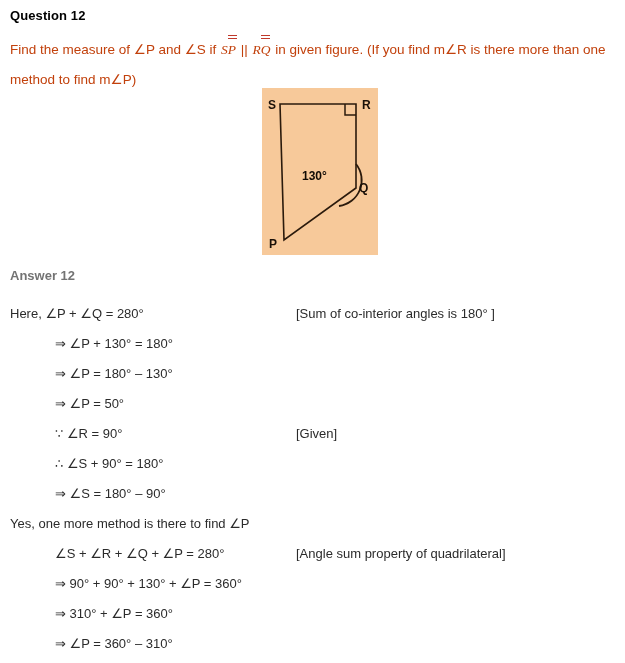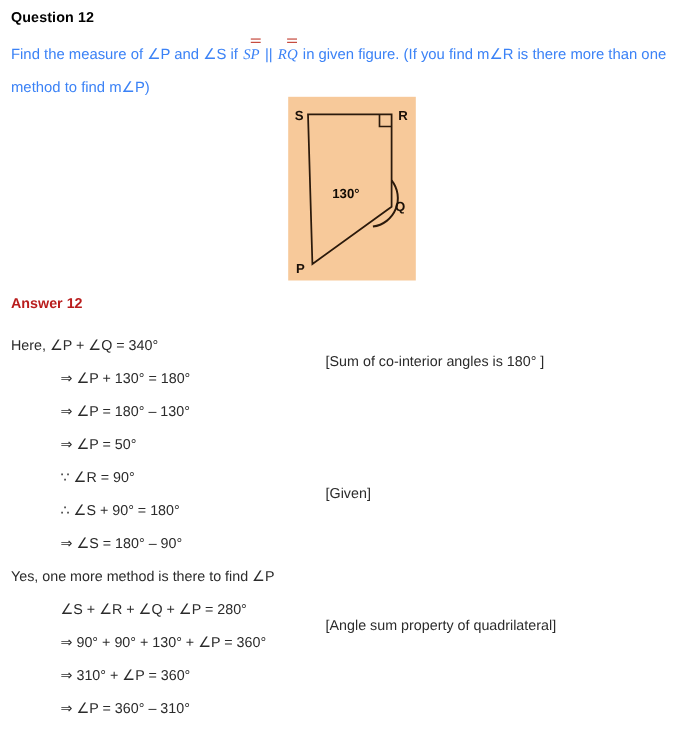--- a/index.html
+++ b/index.html
@@ -65,21 +65,21 @@
   }
   .figure-wrap svg { display: block; }
 
   
   .a-heading {
     position: absolute;
     left: 10px;
     top: 268px;
     font-size: 13px;
     font-weight: bold;
-    color: #b91c1c;
+    color: #737373;
   }
 
   .steps {
     position: absolute;
     left: 0;
     top: 299px;
     width: 625px;
     font-size: 13px;
     color: #2b2b2b;
   }
@@ -92,30 +92,30 @@
   .lhs {
     position: absolute;
     top: 0;
     white-space: nowrap;
   }
   .lhs.flush { left: 10px; }
   .lhs.indent { left: 55px; }
   .rhs {
     position: absolute;
     left: 296px;
-    top: 15px;
+    top: 0;
     white-space: nowrap;
   }
 </style>
 </head>
 <body>
 
 <div class="q-heading" style="color: #000000;">Question 12</div>
 
-<div class="q-body" style="color: #3b82f6;">
+<div class="q-body" style="color: #c2410c;">
   <span>Find the measure of ∠P and ∠S if </span><span class="seg"><span>SP</span><span class="bars"></span></span><span> || </span><span class="seg"><span>RQ</span><span class="bars"></span></span><span> in given figure. (If you find m∠R is there more than one method to find m∠P)</span>
 </div>
 
 <div class="figure-wrap" style="background: rgb(247, 201, 154);">
   <svg width="116" height="167" viewBox="0 0 116 167">
 
     <path d="M 18 16 L 94 16 L 94 100 L 22 152 Z" fill="none" stroke="#2b1a0c" stroke-width="1.6"></path>
 
     <path d="M 94 27 L 83 27 L 83 16" fill="none" stroke="#2b1a0c" stroke-width="1.5"></path>
 
@@ -127,21 +127,21 @@
     <text x="7" y="160" font-family="Liberation Sans, sans-serif" font-size="12" font-weight="bold" fill="#1a1008">P</text>
 
     <text x="40" y="92" font-family="Liberation Sans, sans-serif" font-size="12" font-weight="bold" fill="#100a04">130°</text>
   </svg>
 </div>
 
 <div class="a-heading">Answer 12</div>
 
 <div class="steps">
     <div class="row">
-      <div class="lhs flush">Here, ∠P + ∠Q = 340°</div>
+      <div class="lhs flush">Here, ∠P + ∠Q = 280°</div>
       <div class="rhs">[Sum of co-interior angles is 180° ]</div>
     </div>
     <div class="row">
       <div class="lhs indent">⇒ ∠P + 130° = 180°</div>
     </div>
     <div class="row">
       <div class="lhs indent">⇒ ∠P = 180° – 130°</div>
     </div>
     <div class="row">
       <div class="lhs indent">⇒ ∠P = 50°</div>

